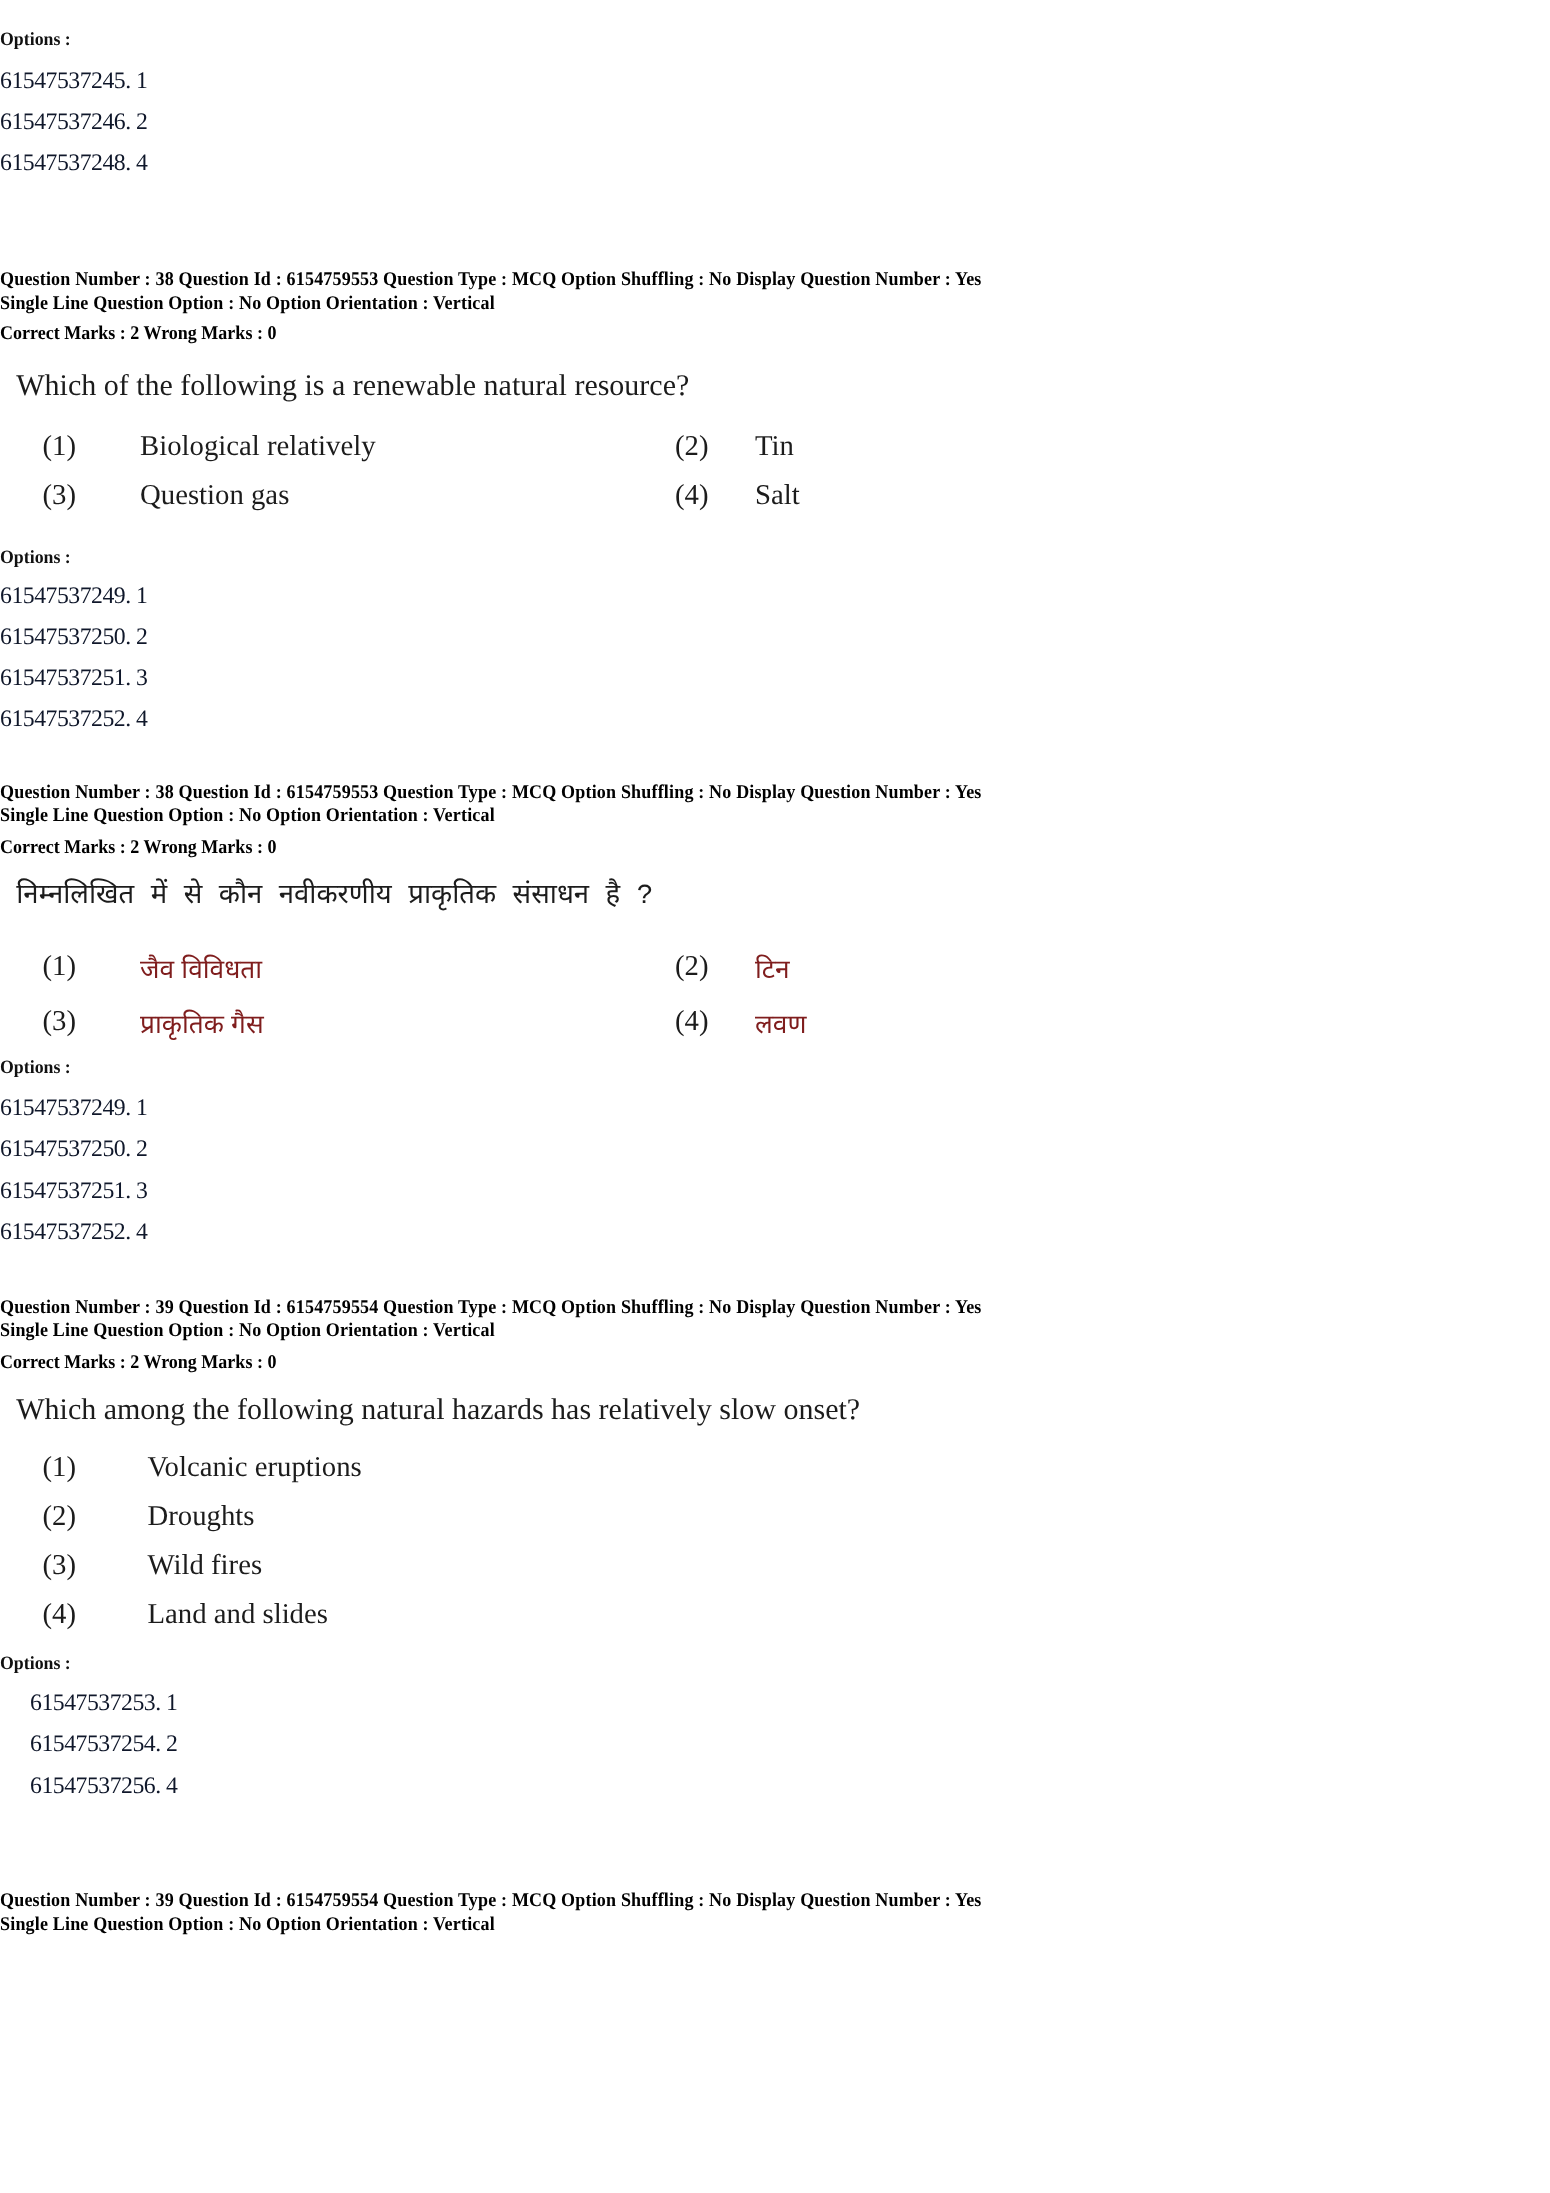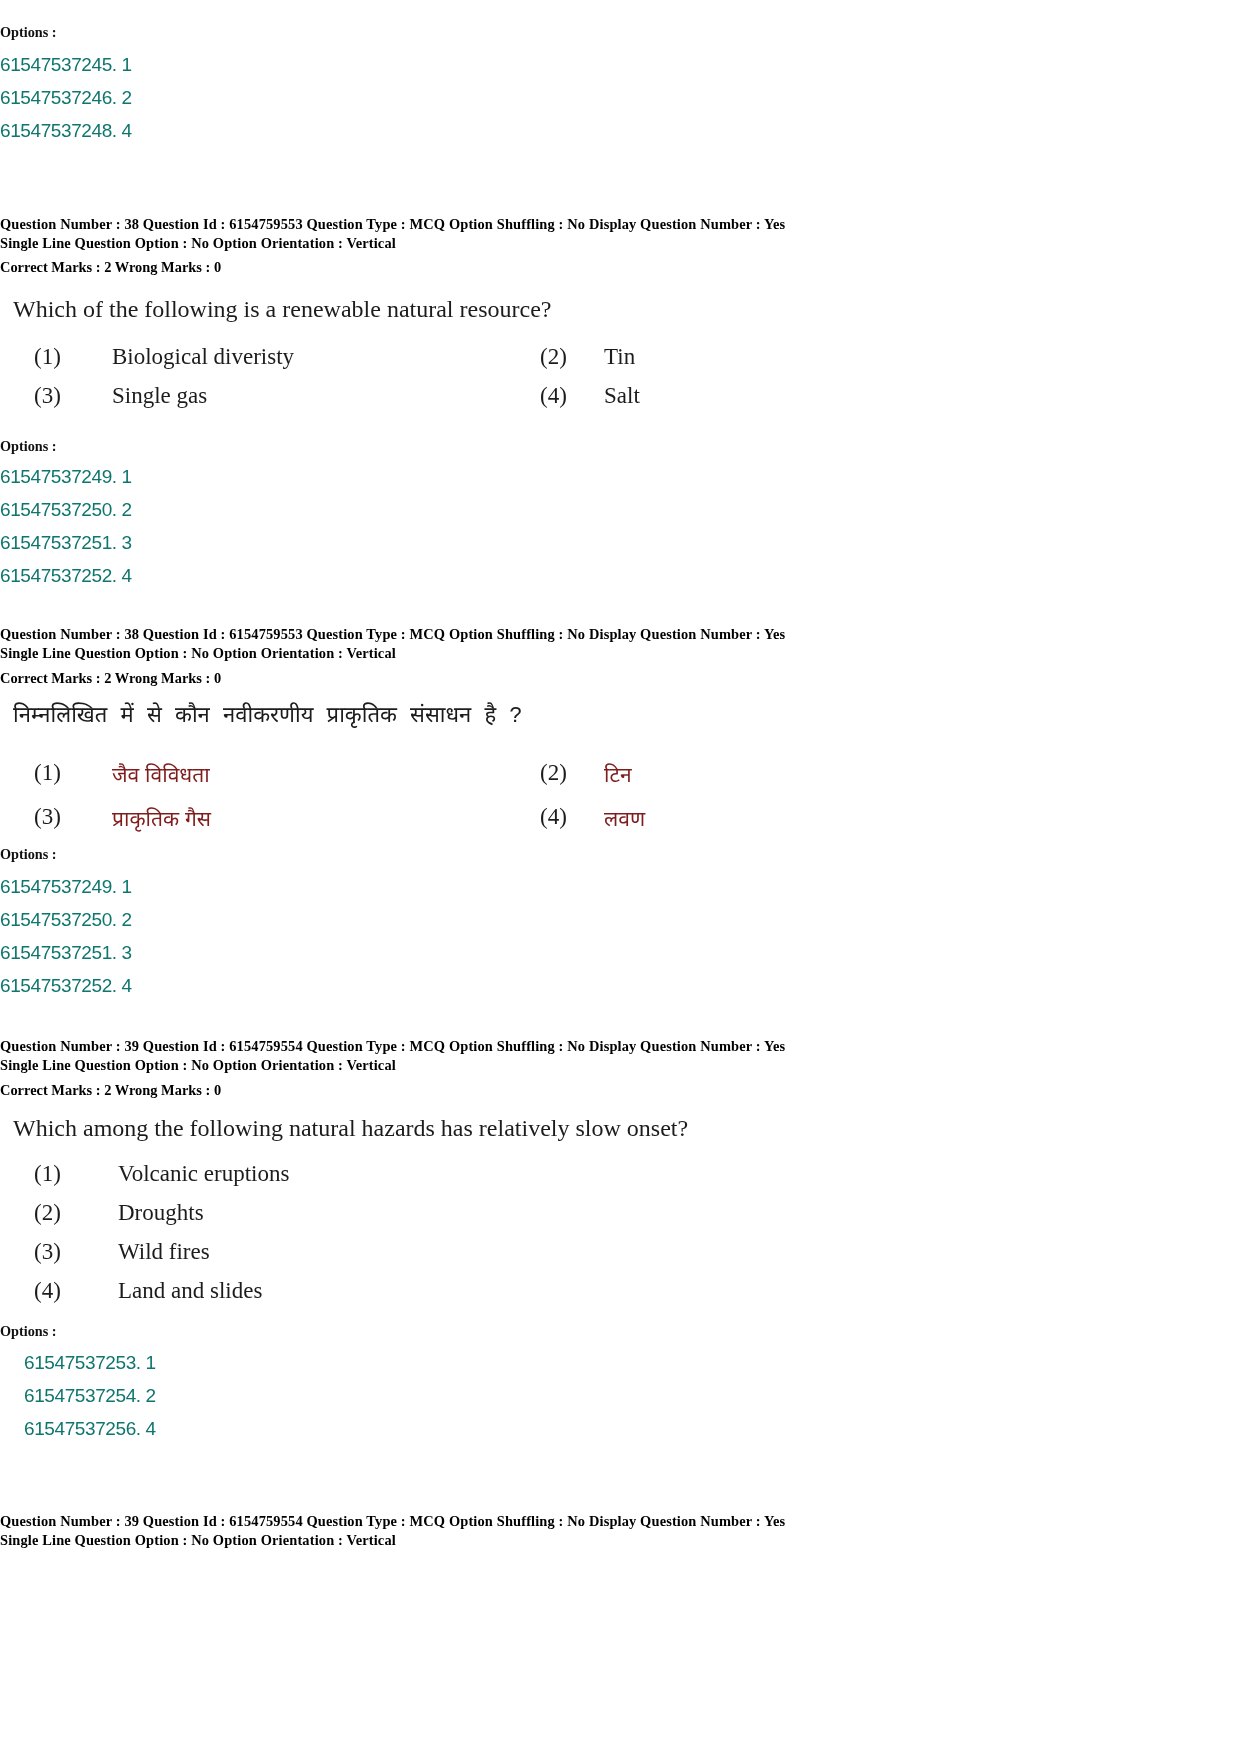--- a/index.html
+++ b/index.html
@@ -58,24 +58,24 @@
     font-family: "Liberation Serif", "DejaVu Serif", serif;
     font-weight: bold;
     font-size: 15px;
     color: #111;
     transform: scaleX(0.95);
     transform-origin: left center;
   }
 
   
   .optid {
-    font-family: Liberation Sans, sans-serif;
+    font-family: Liberation Serif, serif;
     font-size: 19px;
     line-height: 33px;
-    color: #0f766e;
+    color: #0f172a;
     letter-spacing: -0.4px;
     white-space: nowrap;
   }
 
   
   .qtext {
     font-family: "Liberation Serif", "DejaVu Serif", serif;
     font-size: 24px;
     line-height: 30px;
     color: #1c1c1c;
@@ -147,28 +147,28 @@
   <div class="block" style="top:257px;">
     <div class="marks indent-28">Correct Marks : 2  Wrong Marks : 0</div>
   </div>
 
   <div class="block" style="top:294px;">
     <div class="qtext indent-32">Which of the following is a renewable natural resource?</div>
   </div>
 
   <div class="choice-row" style="top:344px;">
     <span class="ch-num col-a-num">(1)</span>
-    <span class="ch-txt col-a-txt">Biological diveristy</span>
+    <span class="ch-txt col-a-txt">Biological relatively</span>
     <span class="ch-num col-b-num">(2)</span>
     <span class="ch-txt col-b-txt">Tin</span>
   </div>
 
   <div class="choice-row" style="top:383px;">
     <span class="ch-num col-a-num">(3)</span>
-    <span class="ch-txt col-a-txt">Single gas</span>
+    <span class="ch-txt col-a-txt">Question gas</span>
     <span class="ch-num col-b-num">(4)</span>
     <span class="ch-txt col-b-txt">Salt</span>
   </div>
 
   <div class="block" style="top:438px;">
     <div class="options-label indent-28">Options :</div>
   </div>
 
   <div class="block" style="top:460px;">
     <div class="optid indent-28">61547537249. 1</div>

